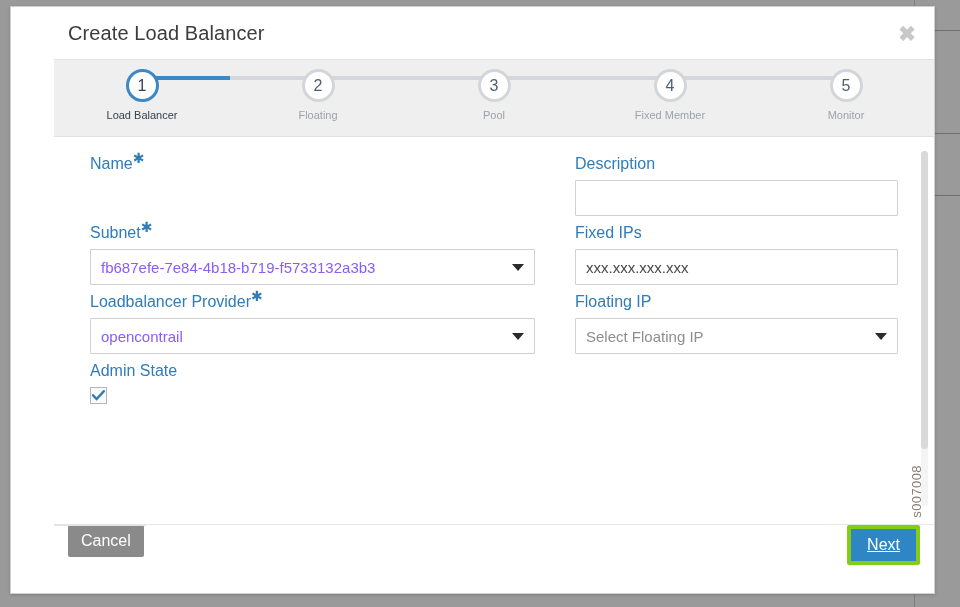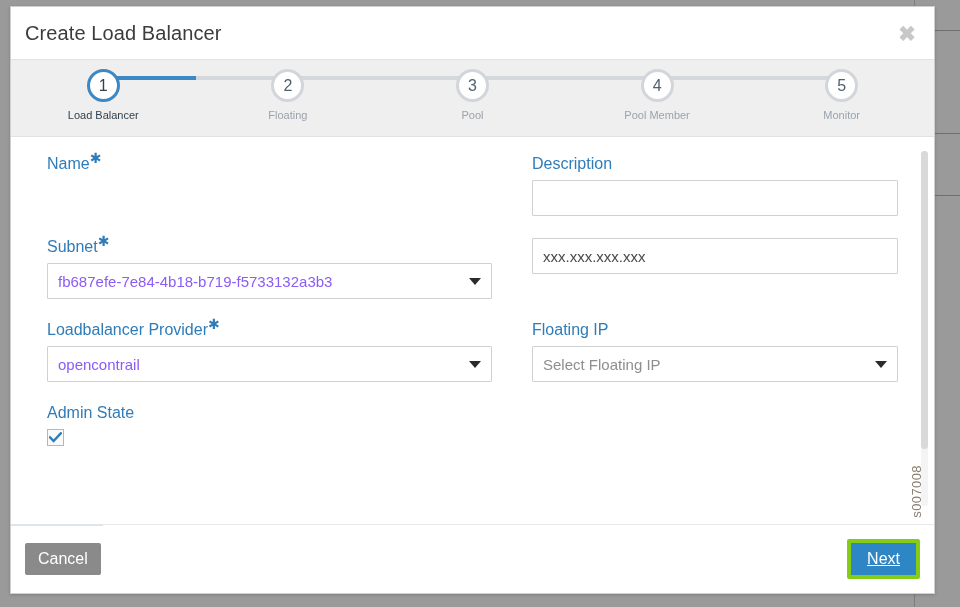--- a/index.html
+++ b/index.html
@@ -42,20 +42,21 @@
     left: 10px;
     top: 6px;
     width: 925px;
     height: 588px;
     background: #ffffff;
     border: 1px solid #cfcfcf;
     box-sizing: border-box;
     display: flex;
     flex-direction: column;
     box-shadow: 0 1px 3px rgba(0,0,0,.18);
+    padding-left: 43px;
   }
 
   
   .modal-header {
     height: 52px;
     flex: 0 0 52px;
     position: relative;
     background: #fff;
     display: flex;
     align-items: center;
@@ -152,21 +153,21 @@
     padding: 18px 0 0 0;
     overflow: hidden;
   }
   .form-grid {
     display: grid;
     grid-template-columns: 445px 1fr;
     column-gap: 40px;
     padding: 0 36px 0 36px;
   }
   .field {
-    margin-bottom: 22px;
+    margin-bottom: 8px;
   }
   .field-label {
     font-size: 16px;
     color: #2f7cb8;
     margin-bottom: 7px;
     display: block;
   }
   .req {
     color: #2f7cb8;
     font-size: 14px;
@@ -265,21 +266,21 @@
     font-family: "Liberation Sans", sans-serif;
   }
 
   
   .modal-footer {
     flex: 0 0 68px;
     position: relative;
     border-top: 1px solid #e8e8e8;
     background: #fff;
     display: flex;
-    align-items: center;
+    align-items: flex-start;
     padding: 0 14px;
   }
   .footer-accent {
     position: absolute;
     left: 0;
     top: -1px;
     width: 92px;
     height: 2px;
     background: #dfe4ea;
   }
@@ -334,21 +335,21 @@
     <div class="step">
       <div class="step-circle">2</div>
       <div class="step-label">Floating</div>
     </div>
     <div class="step">
       <div class="step-circle">3</div>
       <div class="step-label">Pool</div>
     </div>
     <div class="step">
       <div class="step-circle">4</div>
-      <div class="step-label">Pool Member</div>
+      <div class="step-label">Fixed Member</div>
     </div>
     <div class="step">
       <div class="step-circle">5</div>
       <div class="step-label">Monitor</div>
     </div>
   </div>
 
   <div class="modal-body">
     <div class="form-grid">
 
@@ -361,20 +362,21 @@
       </div>
 
       <div class="field">
         <label class="field-label"><span>Subnet</span><span class="req">✱</span></label>
         <div class="select-wrap">
           <div class="select-box">fb687efe-7e84-4b18-b719-f5733132a3b3</div>
           <span class="caret-icon"></span>
         </div>
       </div>
       <div class="field">
+        <label class="field-label">Fixed IPs</label>
         <input class="control" type="text" value="xxx.xxx.xxx.xxx" style="">
       </div>
 
       <div class="field">
         <label class="field-label"><span>Loadbalancer Provider</span><span class="req">✱</span></label>
         <div class="select-wrap">
           <div class="select-box">opencontrail</div>
           <span class="caret-icon"></span>
         </div>
       </div>

